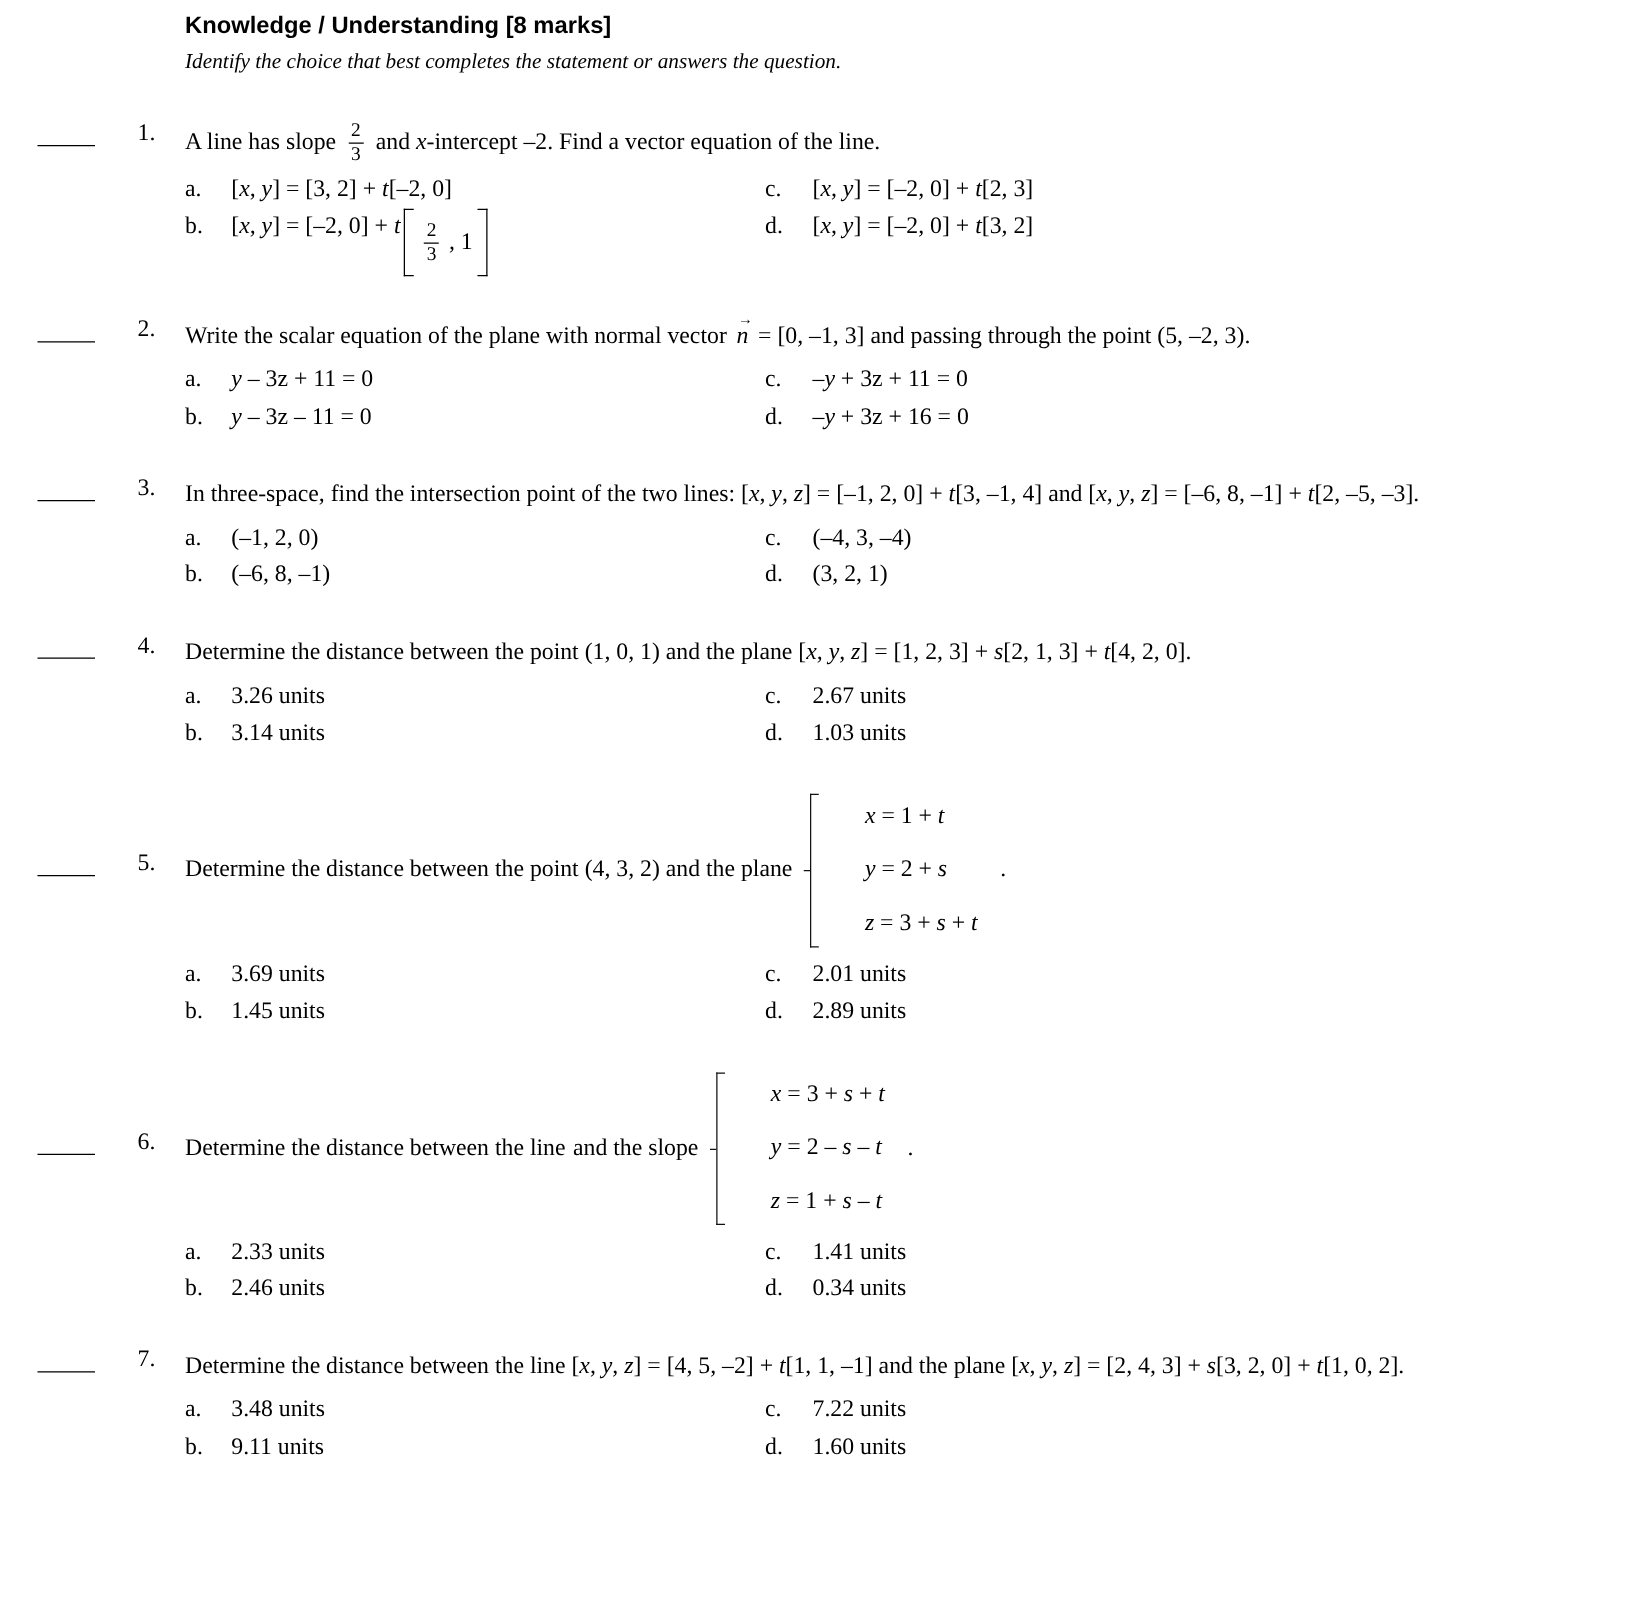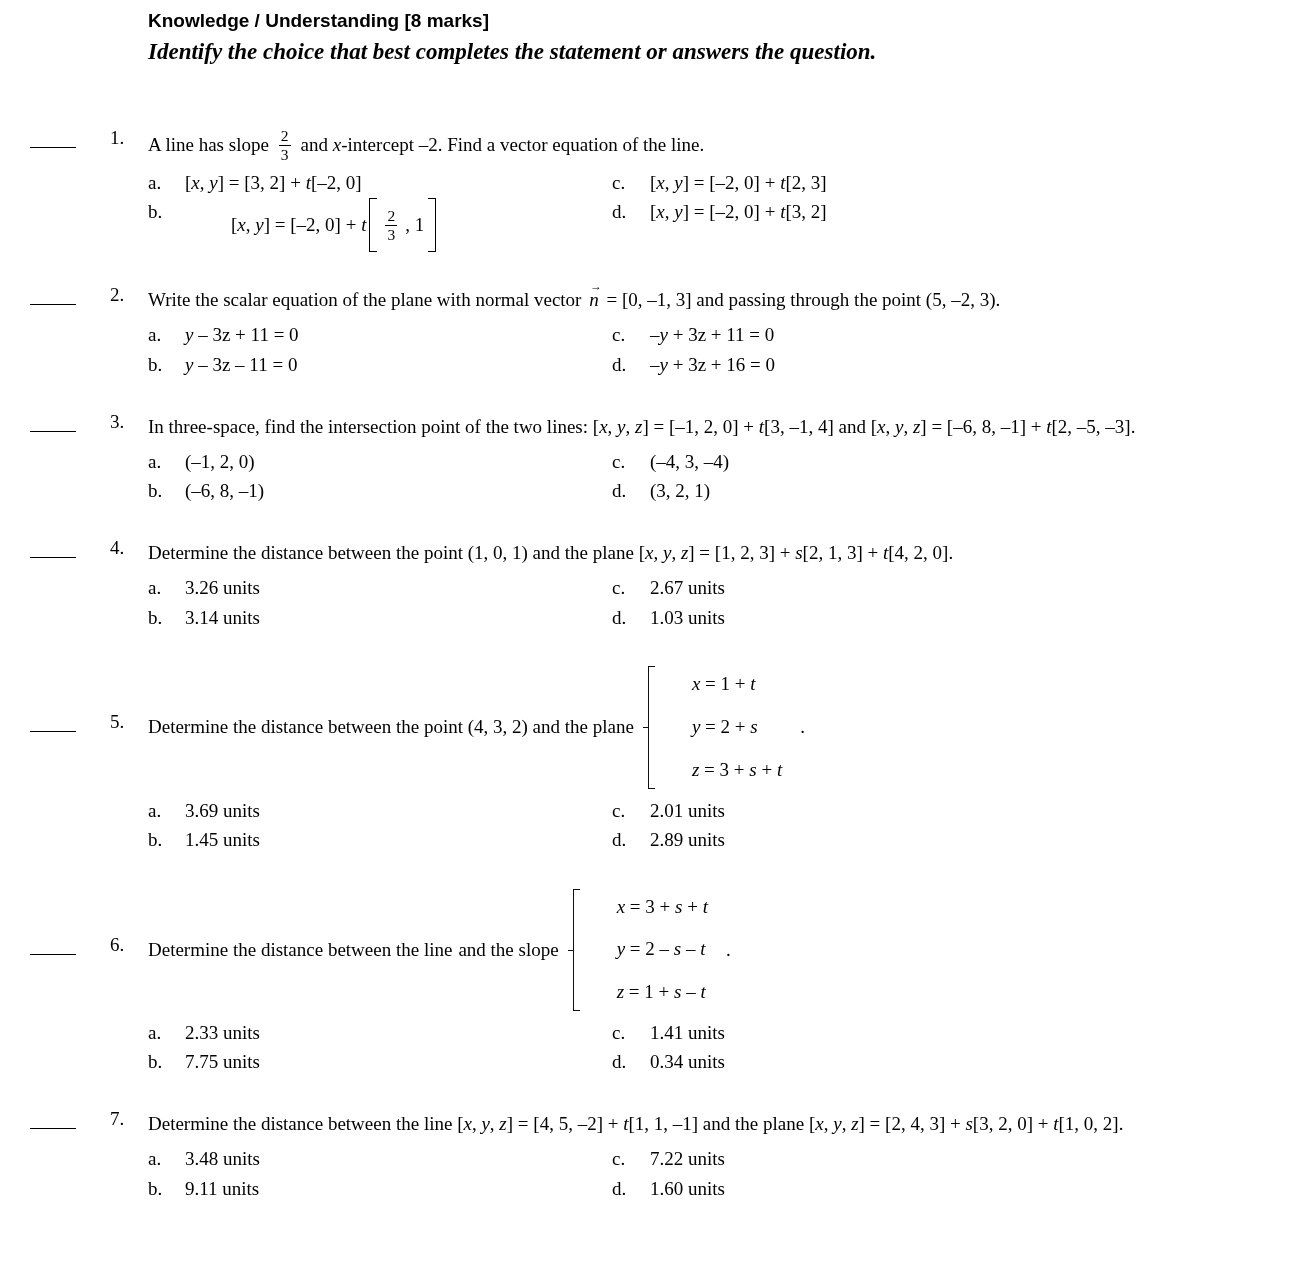--- a/index.html
+++ b/index.html
@@ -1,29 +1,29 @@
 <!DOCTYPE html>
 <html><head>
 <meta charset="utf-8">
 <style>
   *{box-sizing:border-box;margin:0;padding:0;}
   html,body{background:#fff;}
   body{width:1314px;height:1286px;font-family:"Liberation Serif",serif;font-size:19px;color:#000;overflow:hidden;}
   .page{padding:10px 40px 0 30px;}
-  .header{margin-left:118px;margin-bottom:62px;}
+  .header{margin-left:118px;margin-bottom:37px;}
   .title{font-family:"Liberation Sans",sans-serif;font-weight:bold;font-size:19px;}
-  .instructions{font-style:italic;margin-top:7px;font-size:23px;font-weight:bold;}
+  .instructions{font-style:italic;margin-top:7px;font-size:17px;}
   .q{display:flex;align-items:flex-start;margin-bottom:32px;}
   .blank{flex:0 0 46px;height:21px;border-bottom:1.3px solid #000;margin-right:34px;}
   .qnum{flex:0 0 38px;}
   .qbody{flex:1;max-width:1030px;}
   .stem{line-height:1.7;}
   .stem-flex{display:flex;align-items:center;flex-wrap:wrap;gap:6px;}
   .opts{display:grid;grid-template-columns:37px 427px 38px 1fr;align-items:start;row-gap:2px;margin-top:5px;line-height:1.45;}
-  .otext-flex{display:flex;align-items:center;margin-left:46px;}
+  .otext-flex{display:flex;align-items:flex-start;}
   .frac{display:inline-flex;flex-direction:column;align-items:center;vertical-align:middle;font-size:15.5px;line-height:1.15;margin:0 4px;}
   .frac .num{padding:0 2px;}
   .frac .den{border-top:1px solid #000;padding:0 2px;}
   .colvec{display:inline-flex;align-items:center;gap:4px;vertical-align:middle;margin-left:3px;min-height:54px;}
   .br{display:inline-block;width:8px;height:54px;}
   .br-l{border-left:1.5px solid #000;border-top:1.5px solid #000;border-bottom:1.5px solid #000;}
   .br-r{border-right:1.5px solid #000;border-top:1.5px solid #000;border-bottom:1.5px solid #000;}
   .sys{display:inline-flex;align-items:center;margin:0 8px;vertical-align:middle;gap:29px;}
   .sys-brace{position:relative;align-self:stretch;width:7px;margin:3px 8px 3px 0;border-left:1.5px solid #111;border-top:1.5px solid #111;border-bottom:1.5px solid #111;}
   .sys-brace::before{content:"";position:absolute;left:-6px;top:50%;width:5px;border-top:1.5px solid #111;}
@@ -188,21 +188,21 @@
           </span>
         </span>
         <span class="period">.</span>
       </div>
       <div class="opts">
           <span class="olabel">a.</span>
           <span class="otext">2.33 units</span>
           <span class="olabel">c.</span>
           <span class="otext">1.41 units</span>
           <span class="olabel">b.</span>
-          <span class="otext">7.75 units</span>
+          <span class="otext">2.46 units</span>
           <span class="olabel">d.</span>
           <span class="otext">0.34 units</span>
         </div>
     </div>
   </section>
 
   <section class="q">
     <span class="blank"></span>
     <span class="qnum">7.</span>
     <div class="qbody">

